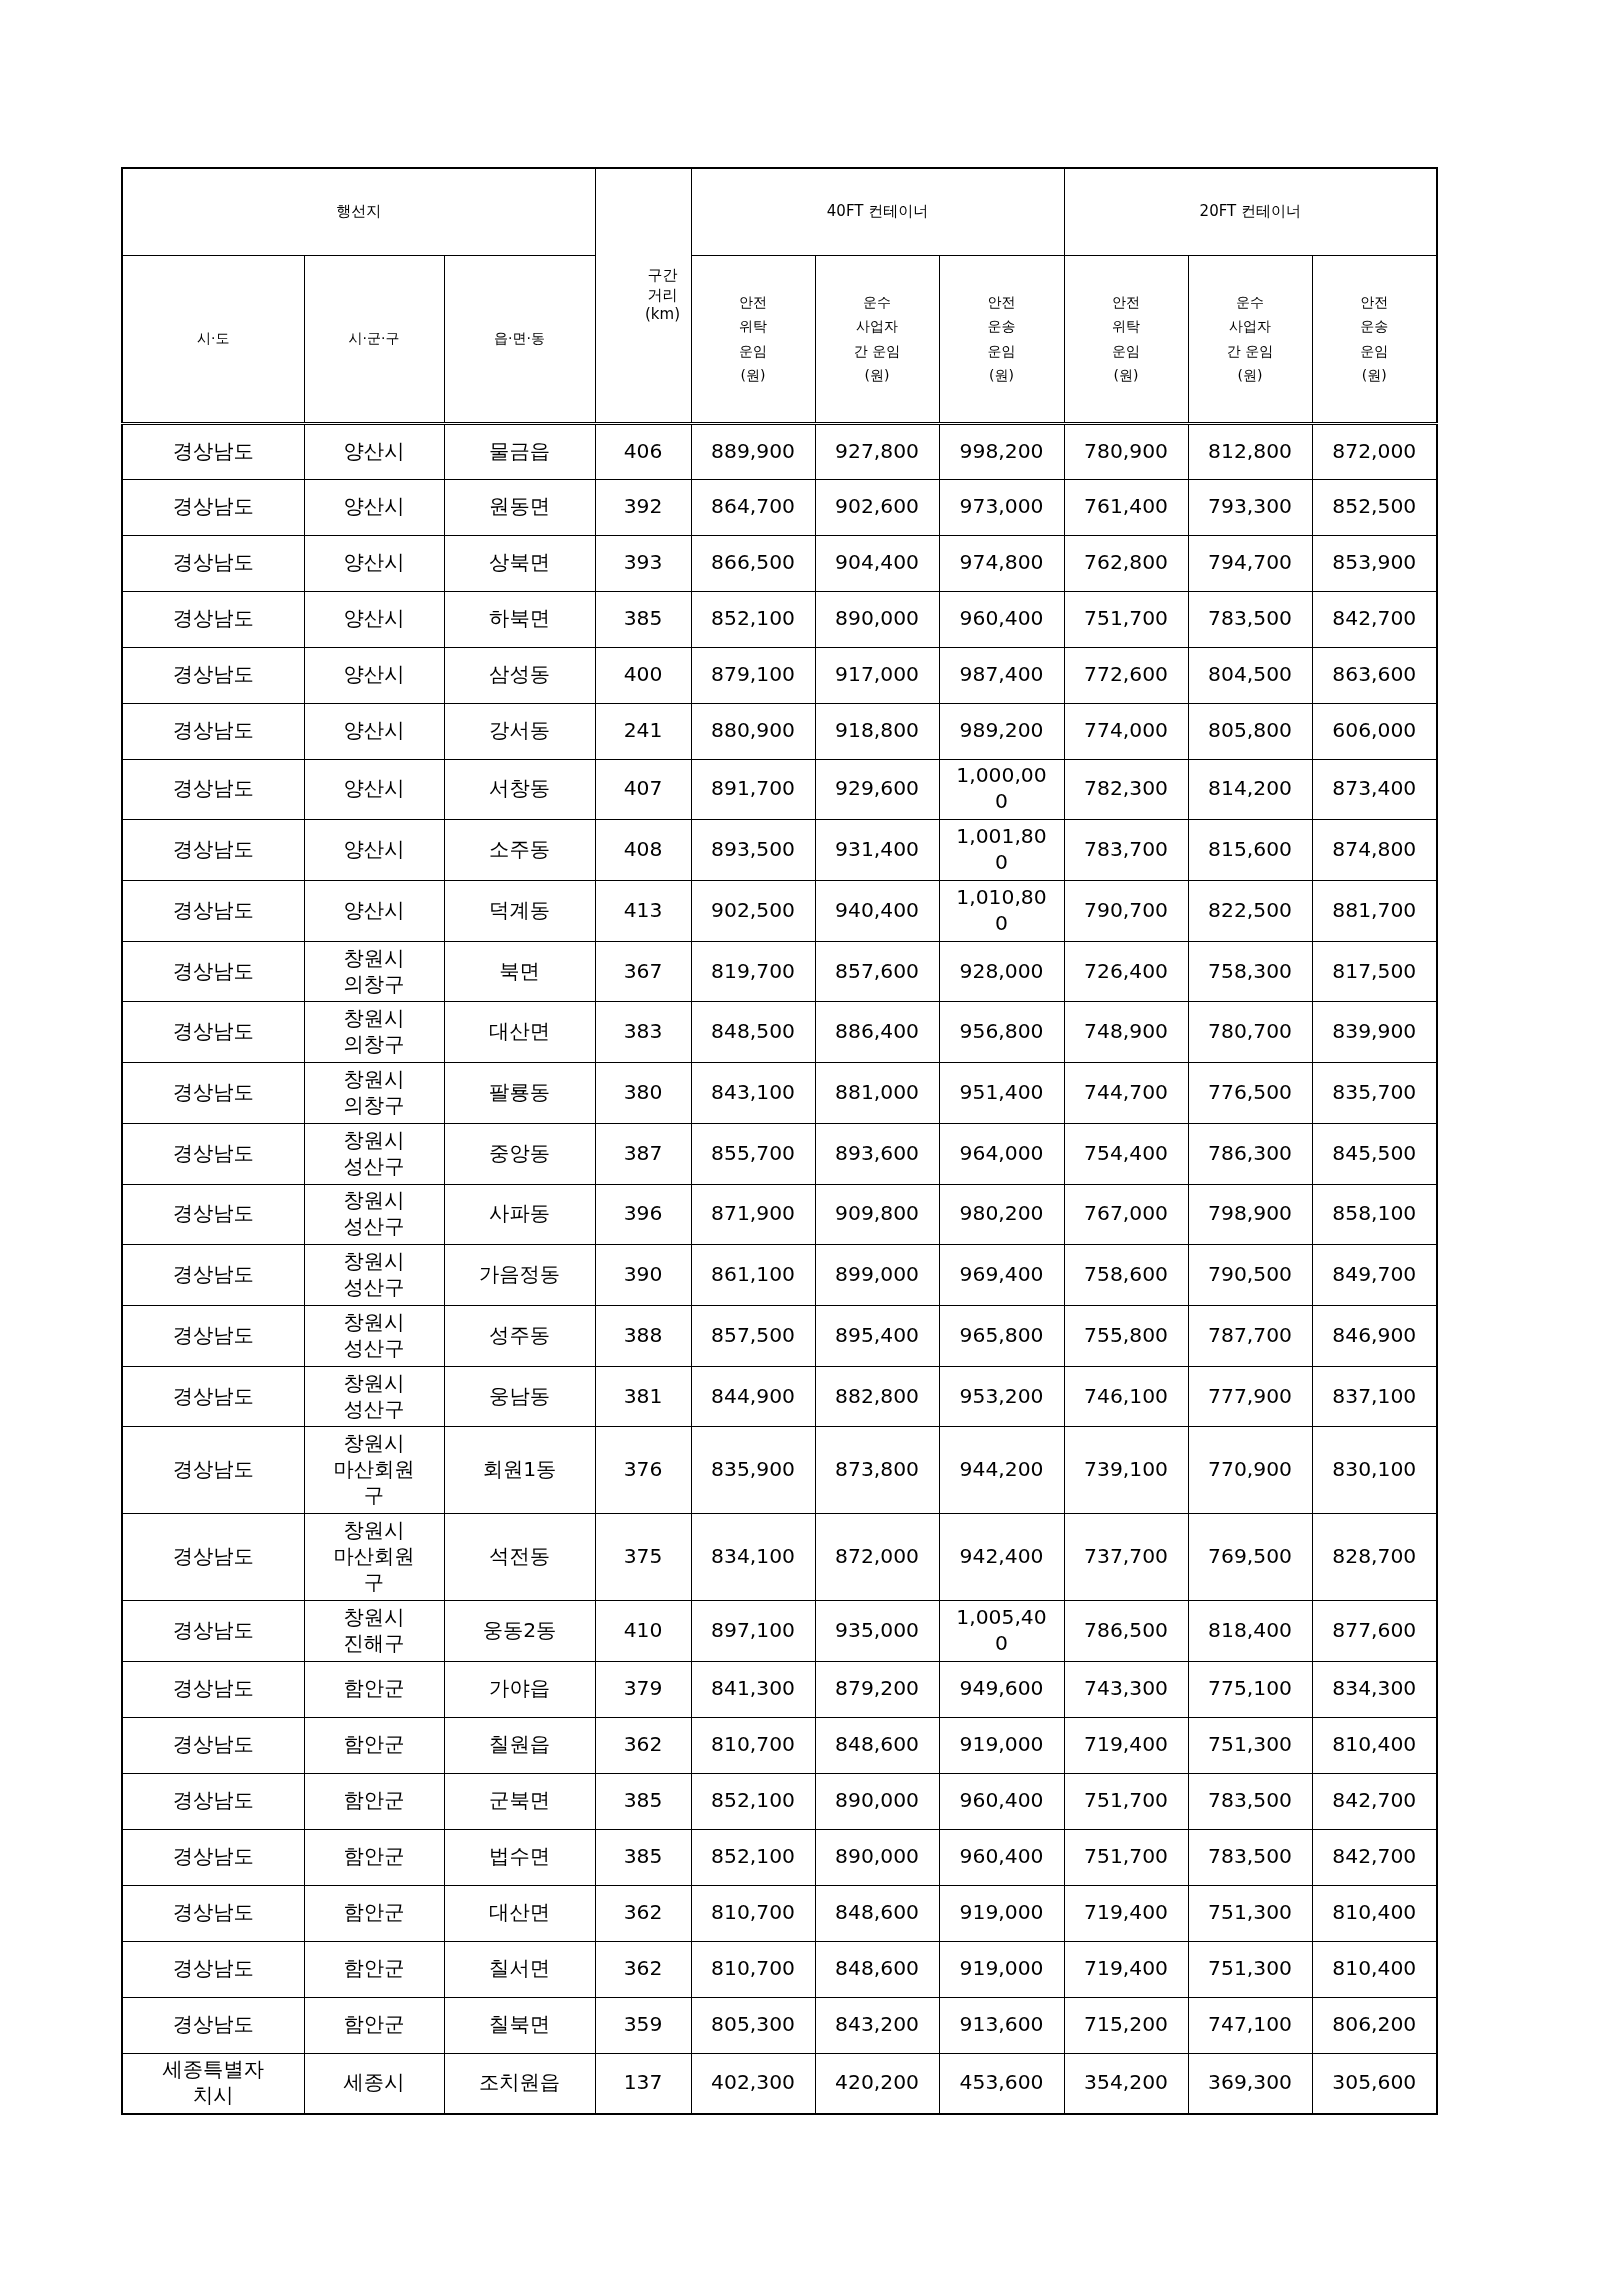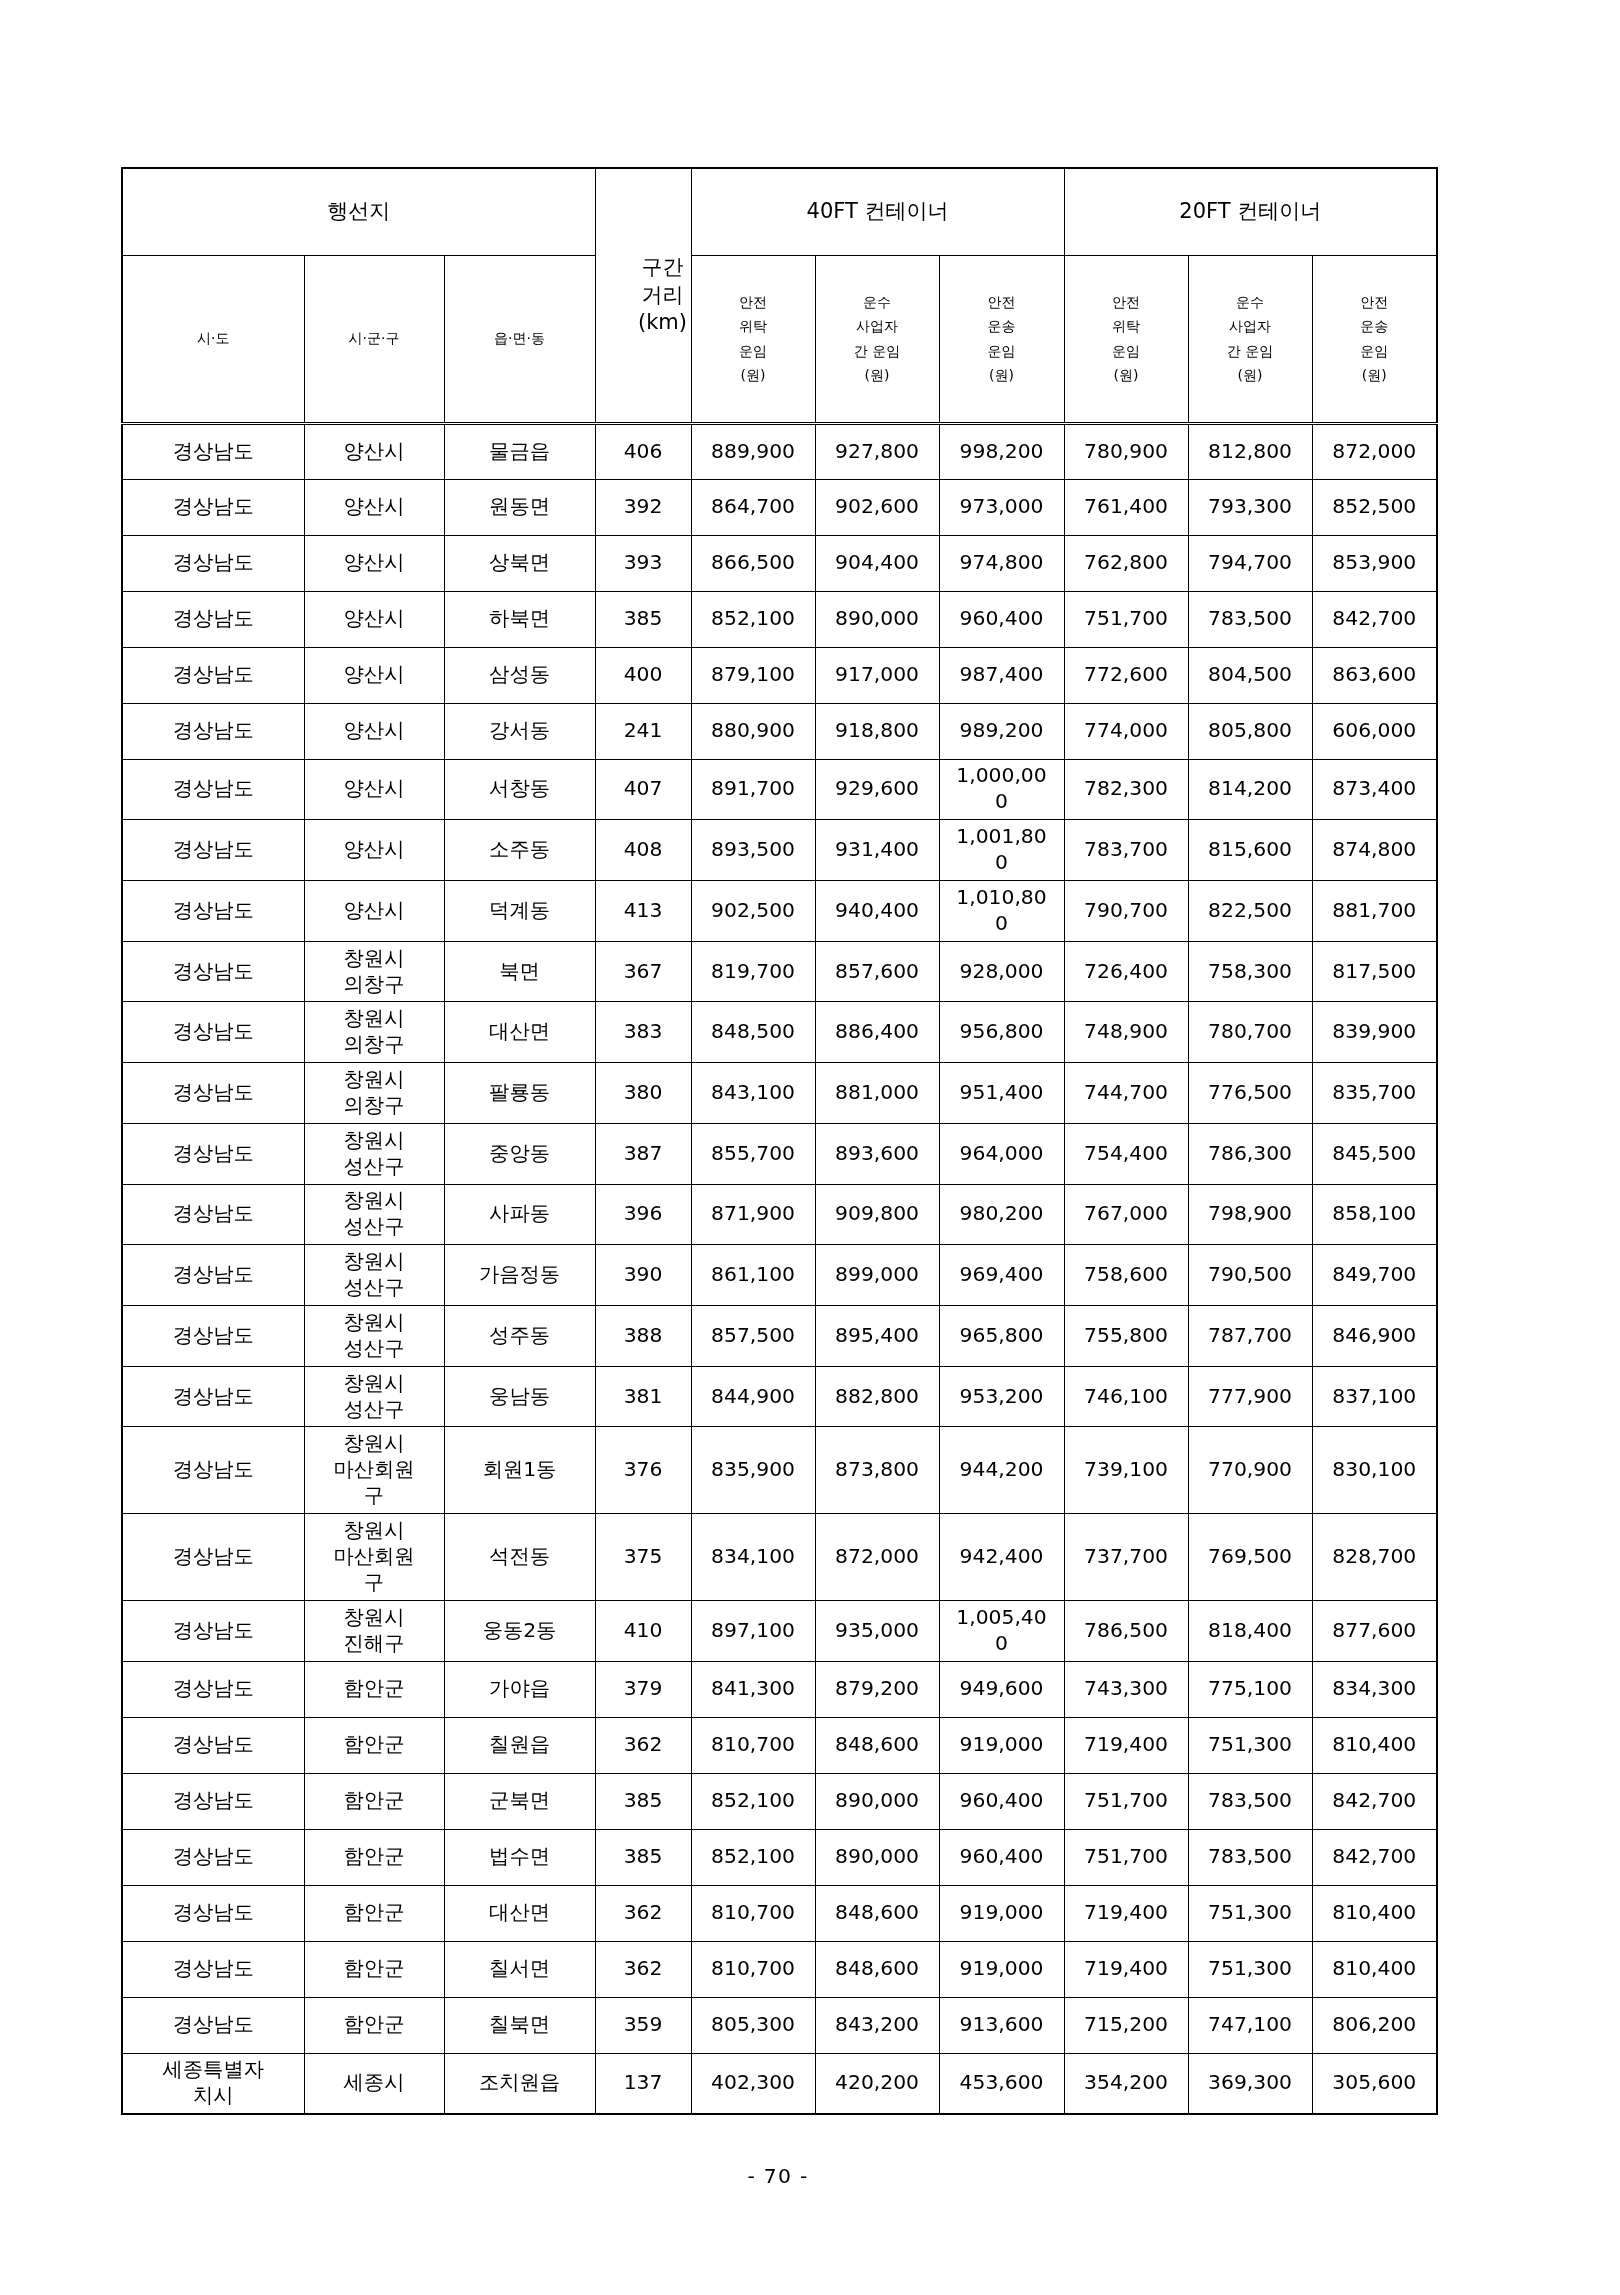--- a/index.html
+++ b/index.html
@@ -31,21 +31,21 @@
     text-align: center;
     vertical-align: middle;
     font-weight: normal;
     white-space: pre-line;
     box-sizing: border-box;
     overflow: hidden;
   }
   
   .fare-table thead tr.hrow1 th {
     height: 87px;
-    font-size: 21px;
+    font-size: 15px;
     line-height: 1.3;
   }
   .fare-table thead tr.hrow2 th {
     height: 168px;
     font-size: 14px;
     line-height: 1.72;
     padding: 5.2px 2.6px;
   }
   .fare-table th.distance-head {
     font-size: 21px;
@@ -480,16 +480,15 @@
       <td class="fare">402,300</td>
       <td class="fare">420,200</td>
       <td class="fare">453,600</td>
       <td class="fare">354,200</td>
       <td class="fare">369,300</td>
       <td class="fare">305,600</td>
     </tr>
       </tbody>
   </table>
 
-  <div class="page-footer">- 70 -</div>
 
 </div>
 
 
 </body></html>

